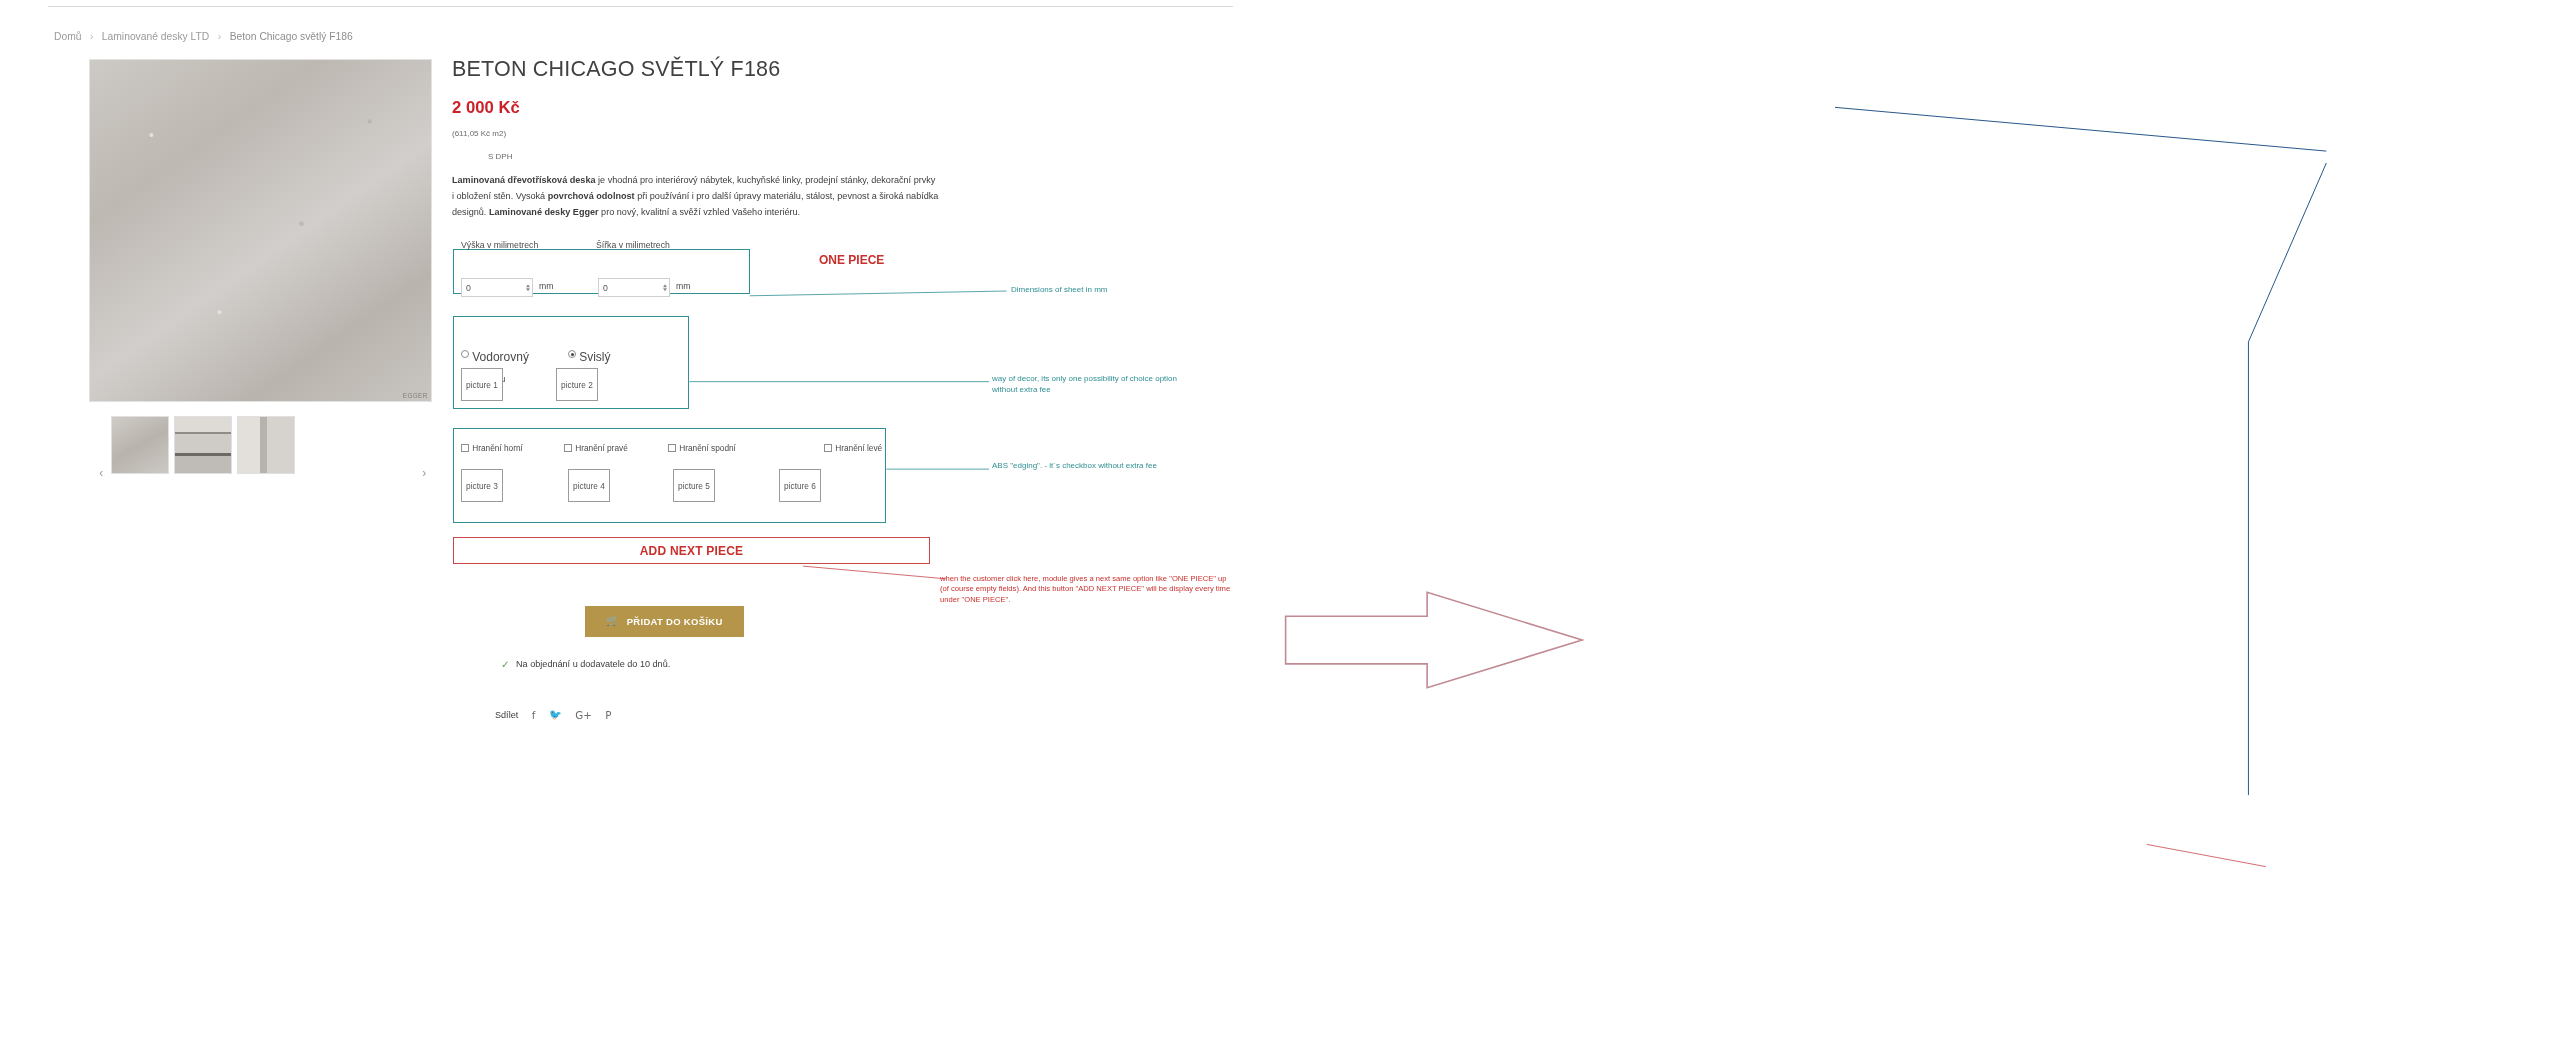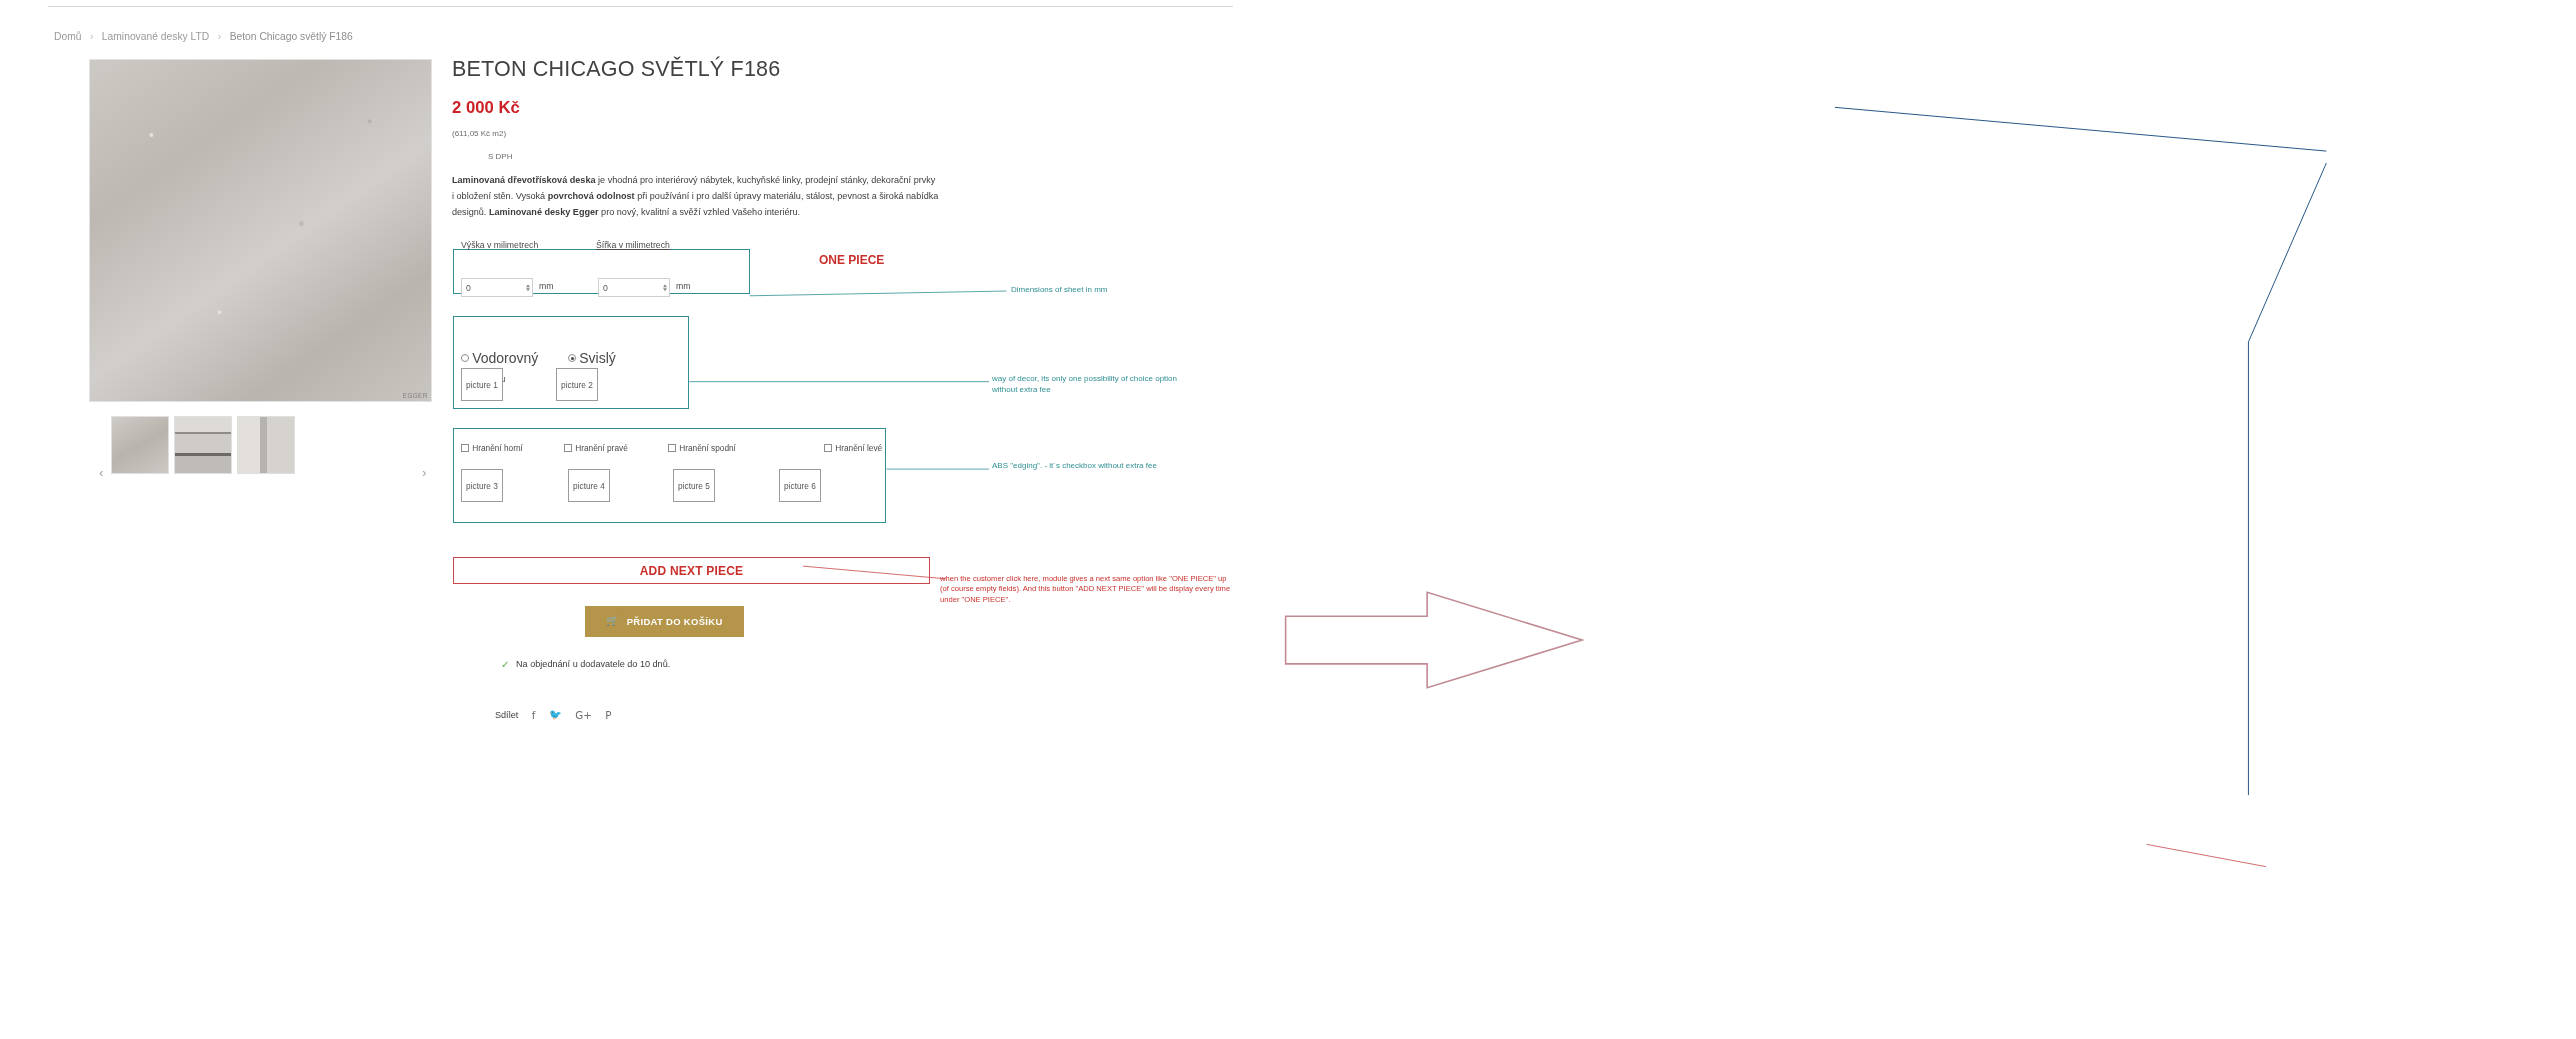--- a/index.html
+++ b/index.html
@@ -95,21 +95,21 @@
   }
   .num-input .spin i {
     display: block; width: 0; height: 0; border-left: 2.4px solid transparent;
     border-right: 2.4px solid transparent;
   }
   .num-input .spin i.up { border-bottom: 3.2px solid #8a8a8a; }
   .num-input .spin i.dn { border-top: 3.2px solid #8a8a8a; }
   .unit { position: absolute; font-size: 8.7px; color: #4a4a4a; }
 
   .legend { position: absolute; font-size: 8.7px; color: #4a4a4a; white-space: nowrap; }
-  .radio-wrap { position: absolute; font-size: 14px; color: #4a4a4a; white-space: nowrap; display: flex; align-items: center; gap: 3.2px;}
+  .radio-wrap { position: absolute; font-size: 12px; color: #4a4a4a; white-space: nowrap; display: flex; align-items: flex-start; gap: 3.2px;}
   .radio {
     width: 8px; height: 8px; border-radius: 50%; border: 0.8px solid #8d8d8d;
     background: #fff; display: inline-block; position: relative;
   }
   .radio.on::after {
     content: ""; position: absolute; left: 1.6px; top: 1.6px; width: 3.2px; height: 3.2px;
     border-radius: 50%; background: #444;
   }
   .check-wrap { position: absolute; font-size: 8.3px; color: #4a4a4a; white-space: nowrap; display: flex; align-items: center; gap: 3.2px;}
   .chk { width: 8px; height: 8px; border: 0.8px solid #8d8d8d; background: #fff; display: inline-block; }
@@ -126,21 +126,21 @@
   }
   .ann-note-teal {
     position: absolute; color: #2f8f93; font-size: 8px; line-height: 1.35;
   }
   .ann-note-red {
     position: absolute; color: #c9302c; font-size: 7.6px; line-height: 1.35;
   }
   .ann-add-next {
     position: absolute; border: 0.8px solid #c9464a;
     color: #c9302c; font-weight: bold; font-size: 12px;
-    display: flex; align-items: center; justify-content: center; letter-spacing: 0.2px; margin-top: 20px;
+    display: flex; align-items: center; justify-content: center; letter-spacing: 0.2px;
   }
   svg.ann-svg { position: absolute; left: 0; top: 0; width: 2576px; height: 1040px; pointer-events: none; }
 
   
   .cart-btn {
     position: absolute; background: #b59549; color: #fff;
     display: flex; align-items: center; justify-content: center; gap: 7.2px;
     font-size: 9.5px; font-weight: bold; letter-spacing: 0.3px; cursor: pointer;
   }
   .cart-ico { font-size: 10.3px; line-height: 1; }
@@ -185,21 +185,21 @@
 
     <div class="prod-title" style="left:452px; top:57px;">BETON CHICAGO SVĚTLÝ F186</div>
     <div class="price" style="left:452px; top:98px;">2 000 Kč</div>
     <div class="price-sub" style="left:452px; top:129px;">(611,05 Kč m2)</div>
     <div class="vat" style="left:452px; top:152px;margin-left:36px;">S DPH</div>
     <div class="desc" style="left:452px; top:173px; width:487px;"><b>Laminovaná dřevotřísková deska</b> je vhodná pro interiérový nábytek, kuchyňské linky, prodejní stánky, dekorační prvky i obložení stěn. Vysoká <b>povrchová odolnost</b> při používání i pro další úpravy materiálu, stálost, pevnost a široká nabídka designů. <b>Laminované desky Egger</b> pro nový, kvalitní a svěží vzhled Vašeho interiéru.</div>
 
     <div class="ann-teal-box" style="left:453px; top:249px; width:297px; height:45px;"></div>
 
     <div class="fld-label" style="left:461px; top:240px;">Výška v milimetrech</div>
-    <div class="fld-label" style="left:596px; top:240px;text-decoration:underline;">Šířka v milimetrech</div>
+    <div class="fld-label" style="left:596px; top:240px;">Šířka v milimetrech</div>
 
     <div class="num-input" style="left:461px; top:278px; width:72px; height:19px;">
       <span>0</span>
       <span class="spin">
           <i class="up"></i>
           <i class="dn"></i>
         </span>
     </div>
     <div class="unit" style="left:539px; top:281px;">mm</div>
 

